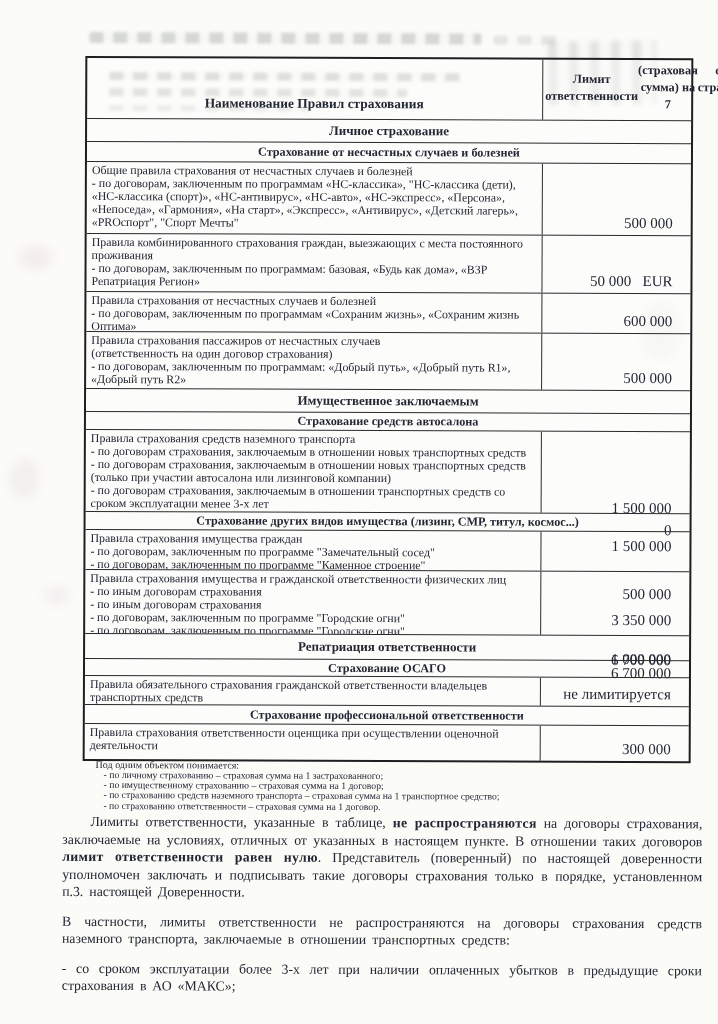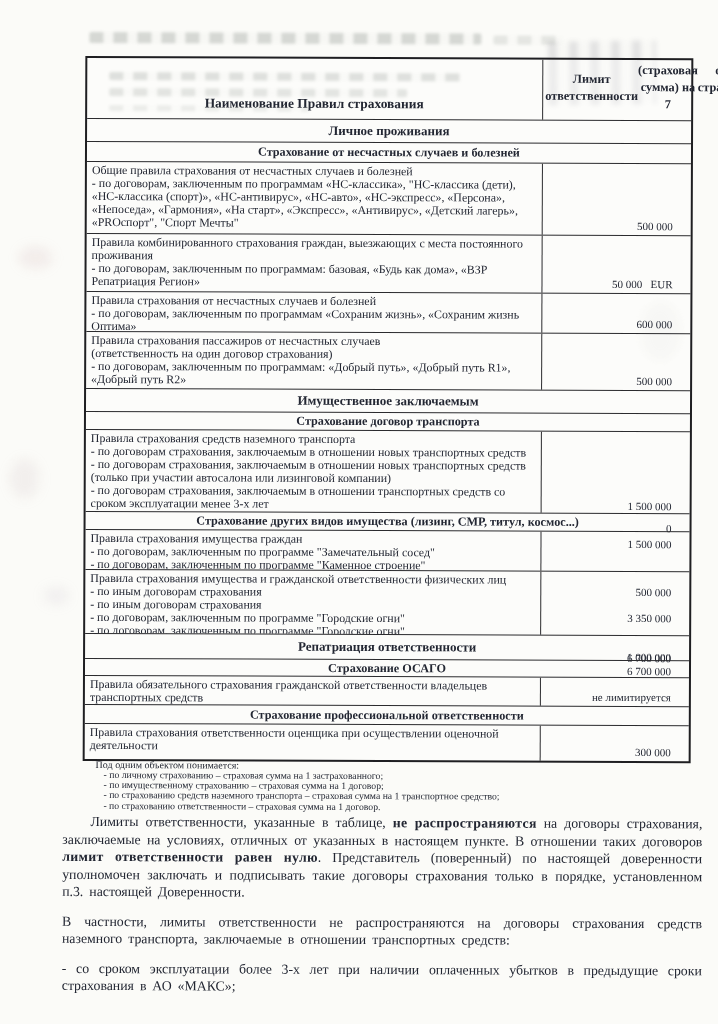--- a/index.html
+++ b/index.html
@@ -28,21 +28,21 @@
   .sm3{left:44px;top:588px;width:26px;height:18px;background:rgba(170,160,170,.12);}
   .sm4{left:640px;top:300px;width:40px;height:60px;background:rgba(180,175,165,.10);}
 
   
   .ins-table{position:absolute;left:84px;top:57px;width:608px;border:2px solid #1f1f22;box-sizing:border-box;background:rgba(255,255,255,.35);}
   .row{position:relative;display:flex;box-sizing:border-box;border-top:1.3px solid #2b2b2e;}
   .row.first{border-top:none;}
   .name-cell{flex:0 0 456px;box-sizing:border-box;border-right:1.3px solid #2b2b2e;padding:2px 6px 0 5px;position:relative;overflow:hidden;}
   .value-cell{flex:1;box-sizing:border-box;position:relative;padding-right:18px;}
   .value-cell.single{display:flex;align-items:flex-end;justify-content:flex-end;padding-bottom:3px;}
-  .amt{font-size:11px;white-space:pre;}
+  .amt{font-size:15px;white-space:pre;}
   .amt.abs{position:absolute;right:18px;margin-top:40px;}
   .ln{font-size:11.9px;line-height:13.1px;white-space:nowrap;}
   .hrow{height:60px;}
   .header-name{display:flex;align-items:flex-end;justify-content:center;padding-bottom:7px;font-weight:bold;font-size:13.4px;}
   .header-limit{display:flex;flex-direction:row;align-items:center;justify-content:flex-end;padding:0 2px 5px 2px;font-weight:bold;font-size:12.3px;line-height:17px;text-align:center;}
   sup.fnmark{font-size:8px;vertical-align:super;line-height:0;}
   .section,.subsection{justify-content:center;align-items:center;display:flex;font-weight:bold;text-align:center;}
   .section{font-size:13px;}
   .subsection{font-size:12.2px;}
 
@@ -80,21 +80,21 @@
         <span>Наименование Правил страхования</span>
       </div>
       <div class="value-cell header-limit">
         <div>Лимит ответственности</div>
         <div>(страховая сумма) на 7</div>
         <div><span>объект страхования, руб.</span><sup class="fnmark">1</sup></div>
       </div>
     </div>
 
     <div class="row section" style="height:23px">
-      <span>Личное проживания</span>
+      <span>Личное страхование</span>
     </div>
     <div class="row subsection" style="height:20px">
       <span>Страхование от несчастных случаев и болезней</span>
     </div>
 
     <div class="row" style="height:72px">
       <div class="name-cell">
         <div class="ln">Общие правила страхования от несчастных случаев и болезней</div>
         <div class="ln">- по договорам, заключенным по программам «НС-классика», "НС-классика (дети),</div>
         <div class="ln">«НС-классика (спорт)», «НС-антивирус», «НС-авто», «НС-экспресс», «Персона»,</div>
@@ -138,21 +138,21 @@
       </div>
       <div class="value-cell single">
         <span class="amt">500 000</span>
       </div>
     </div>
 
     <div class="row section" style="height:23px">
       <span>Имущественное заключаемым</span>
     </div>
     <div class="row subsection" style="height:18px">
-      <span>Страхование договор транспорта</span>
+      <span>Страхование средств автосалона</span>
     </div>
 
     <div class="row" style="height:82px">
       <div class="name-cell">
         <div class="ln">Правила страхования средств наземного транспорта</div>
         <div class="ln">- по договорам страхования, заключаемым в отношении новых транспортных средств</div>
         <div class="ln">- по договорам страхования, заключаемым в отношении новых транспортных средств</div>
         <div class="ln">(только при участии автосалона или лизинговой компании)</div>
         <div class="ln">- по договорам страхования, заключаемым в отношении транспортных средств со</div>
         <div class="ln">сроком эксплуатации менее 3-х лет</div>

